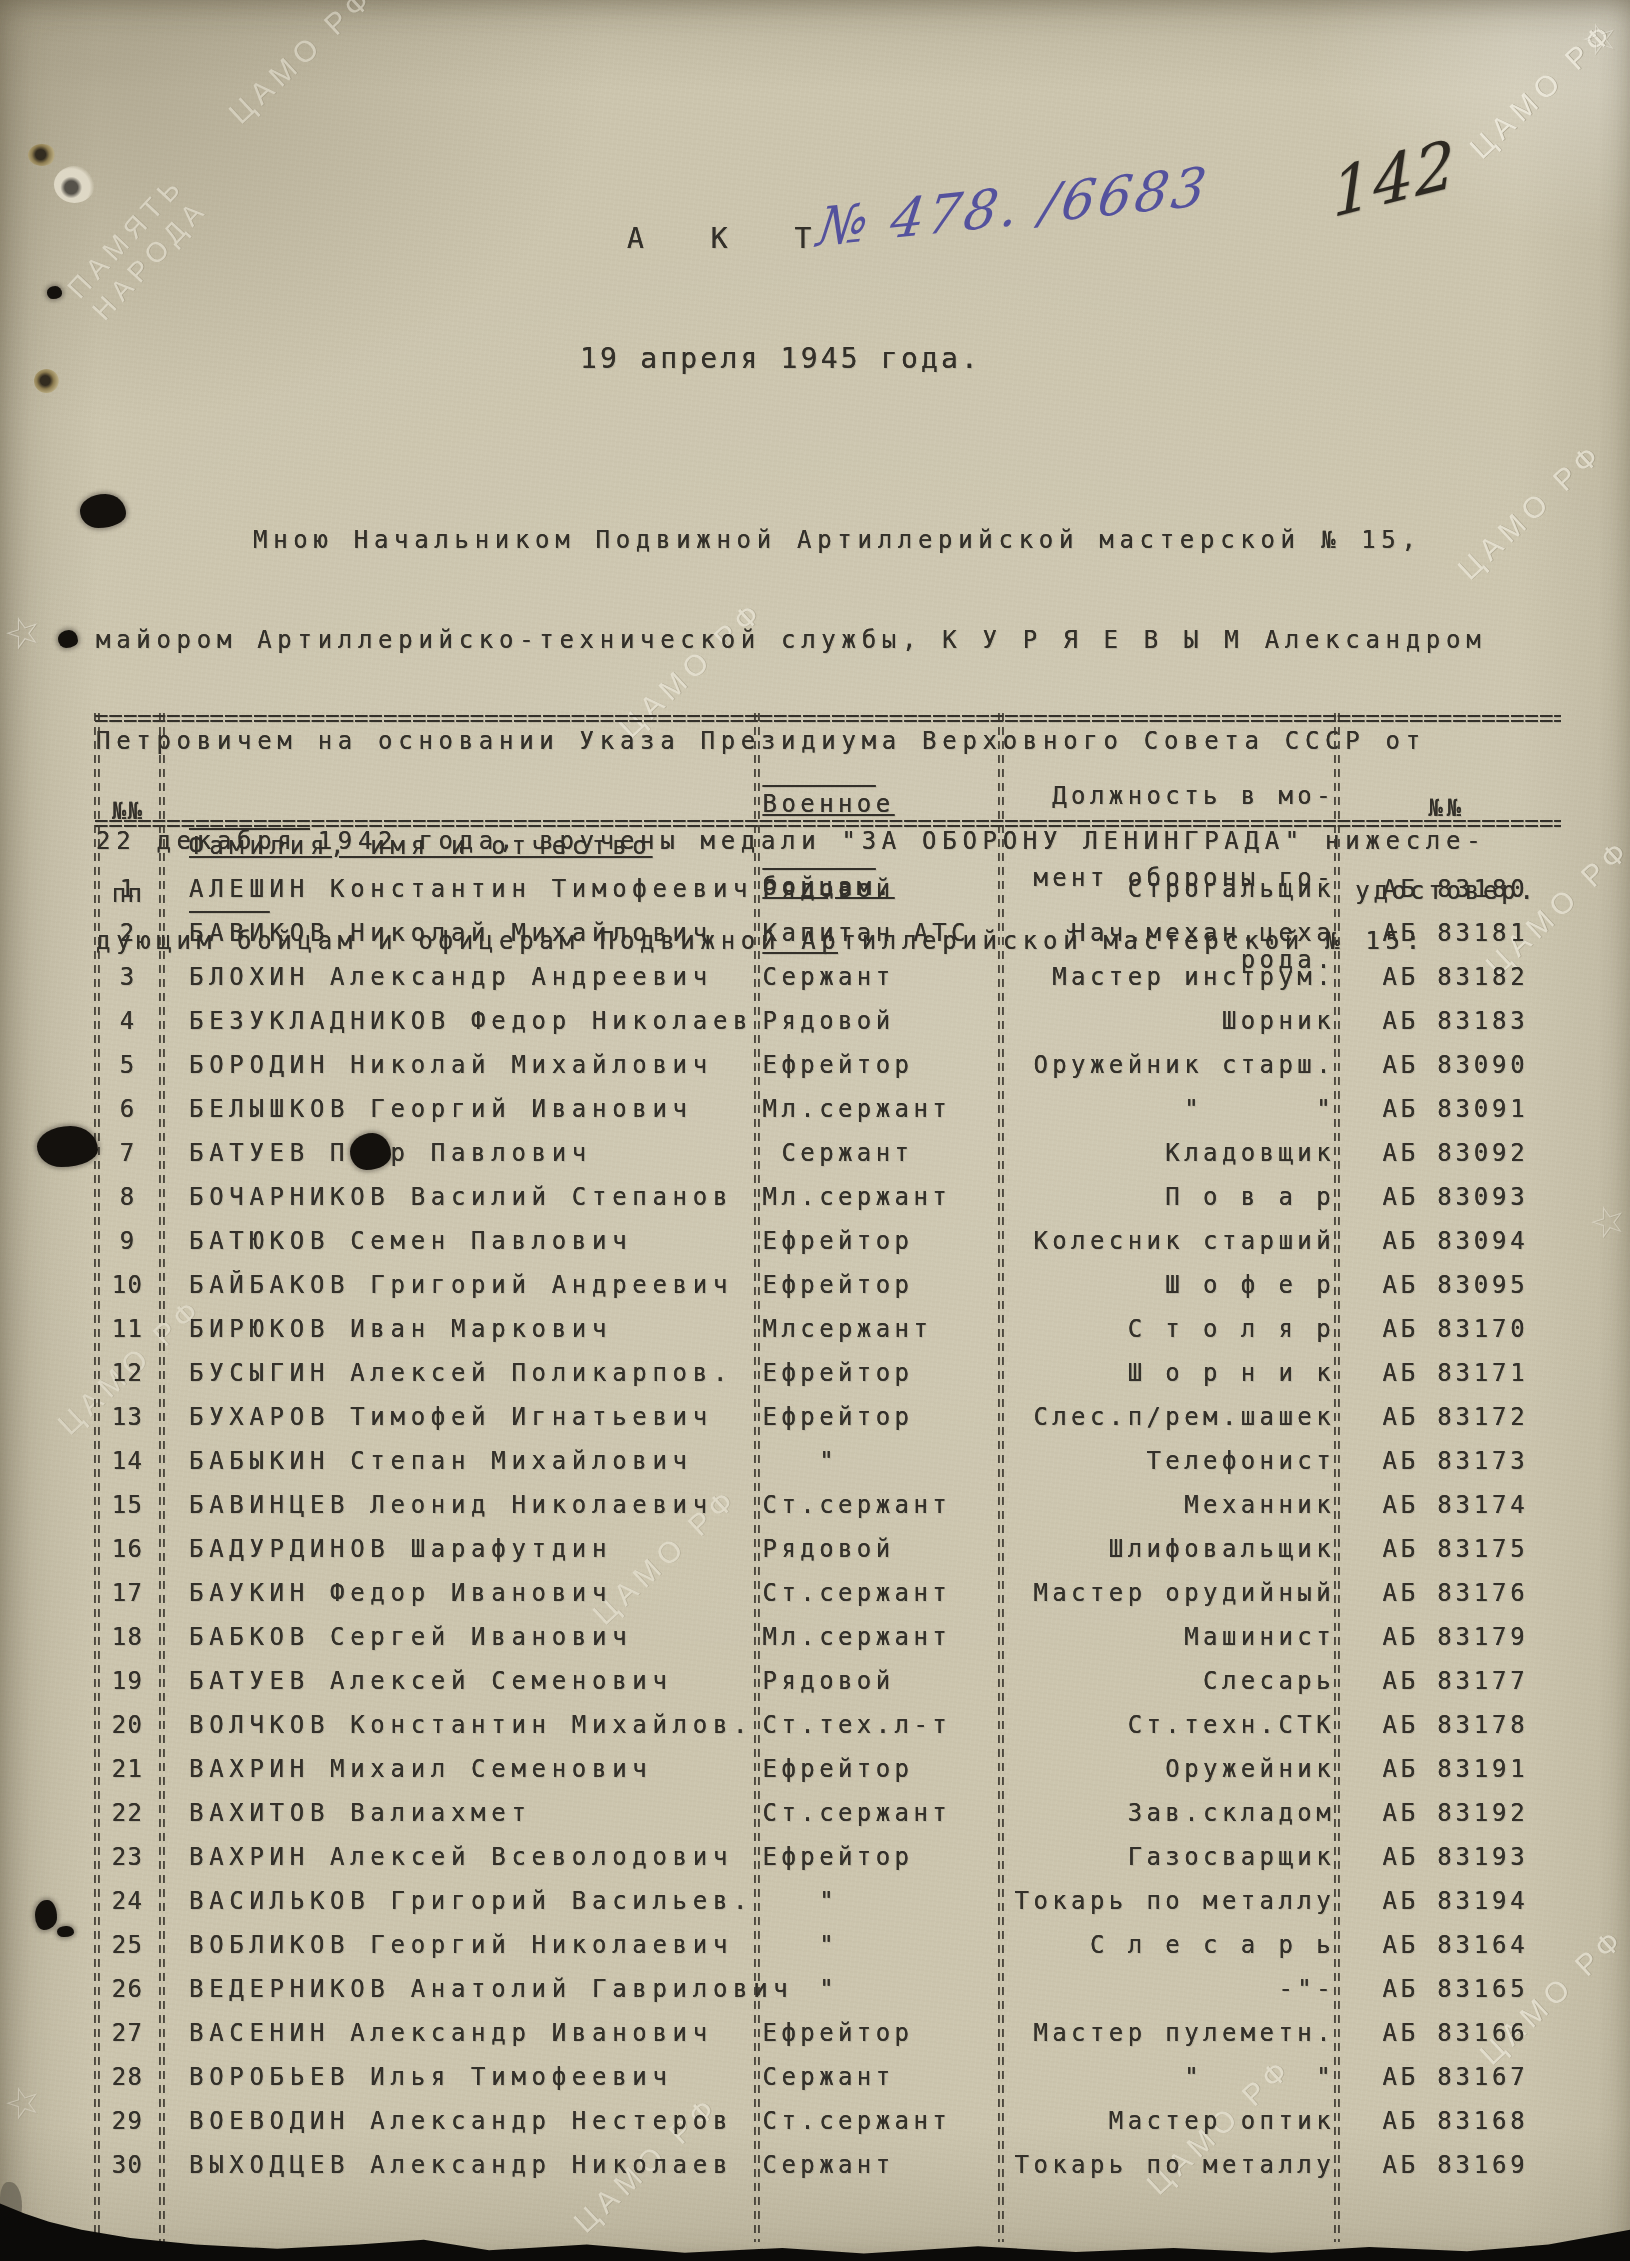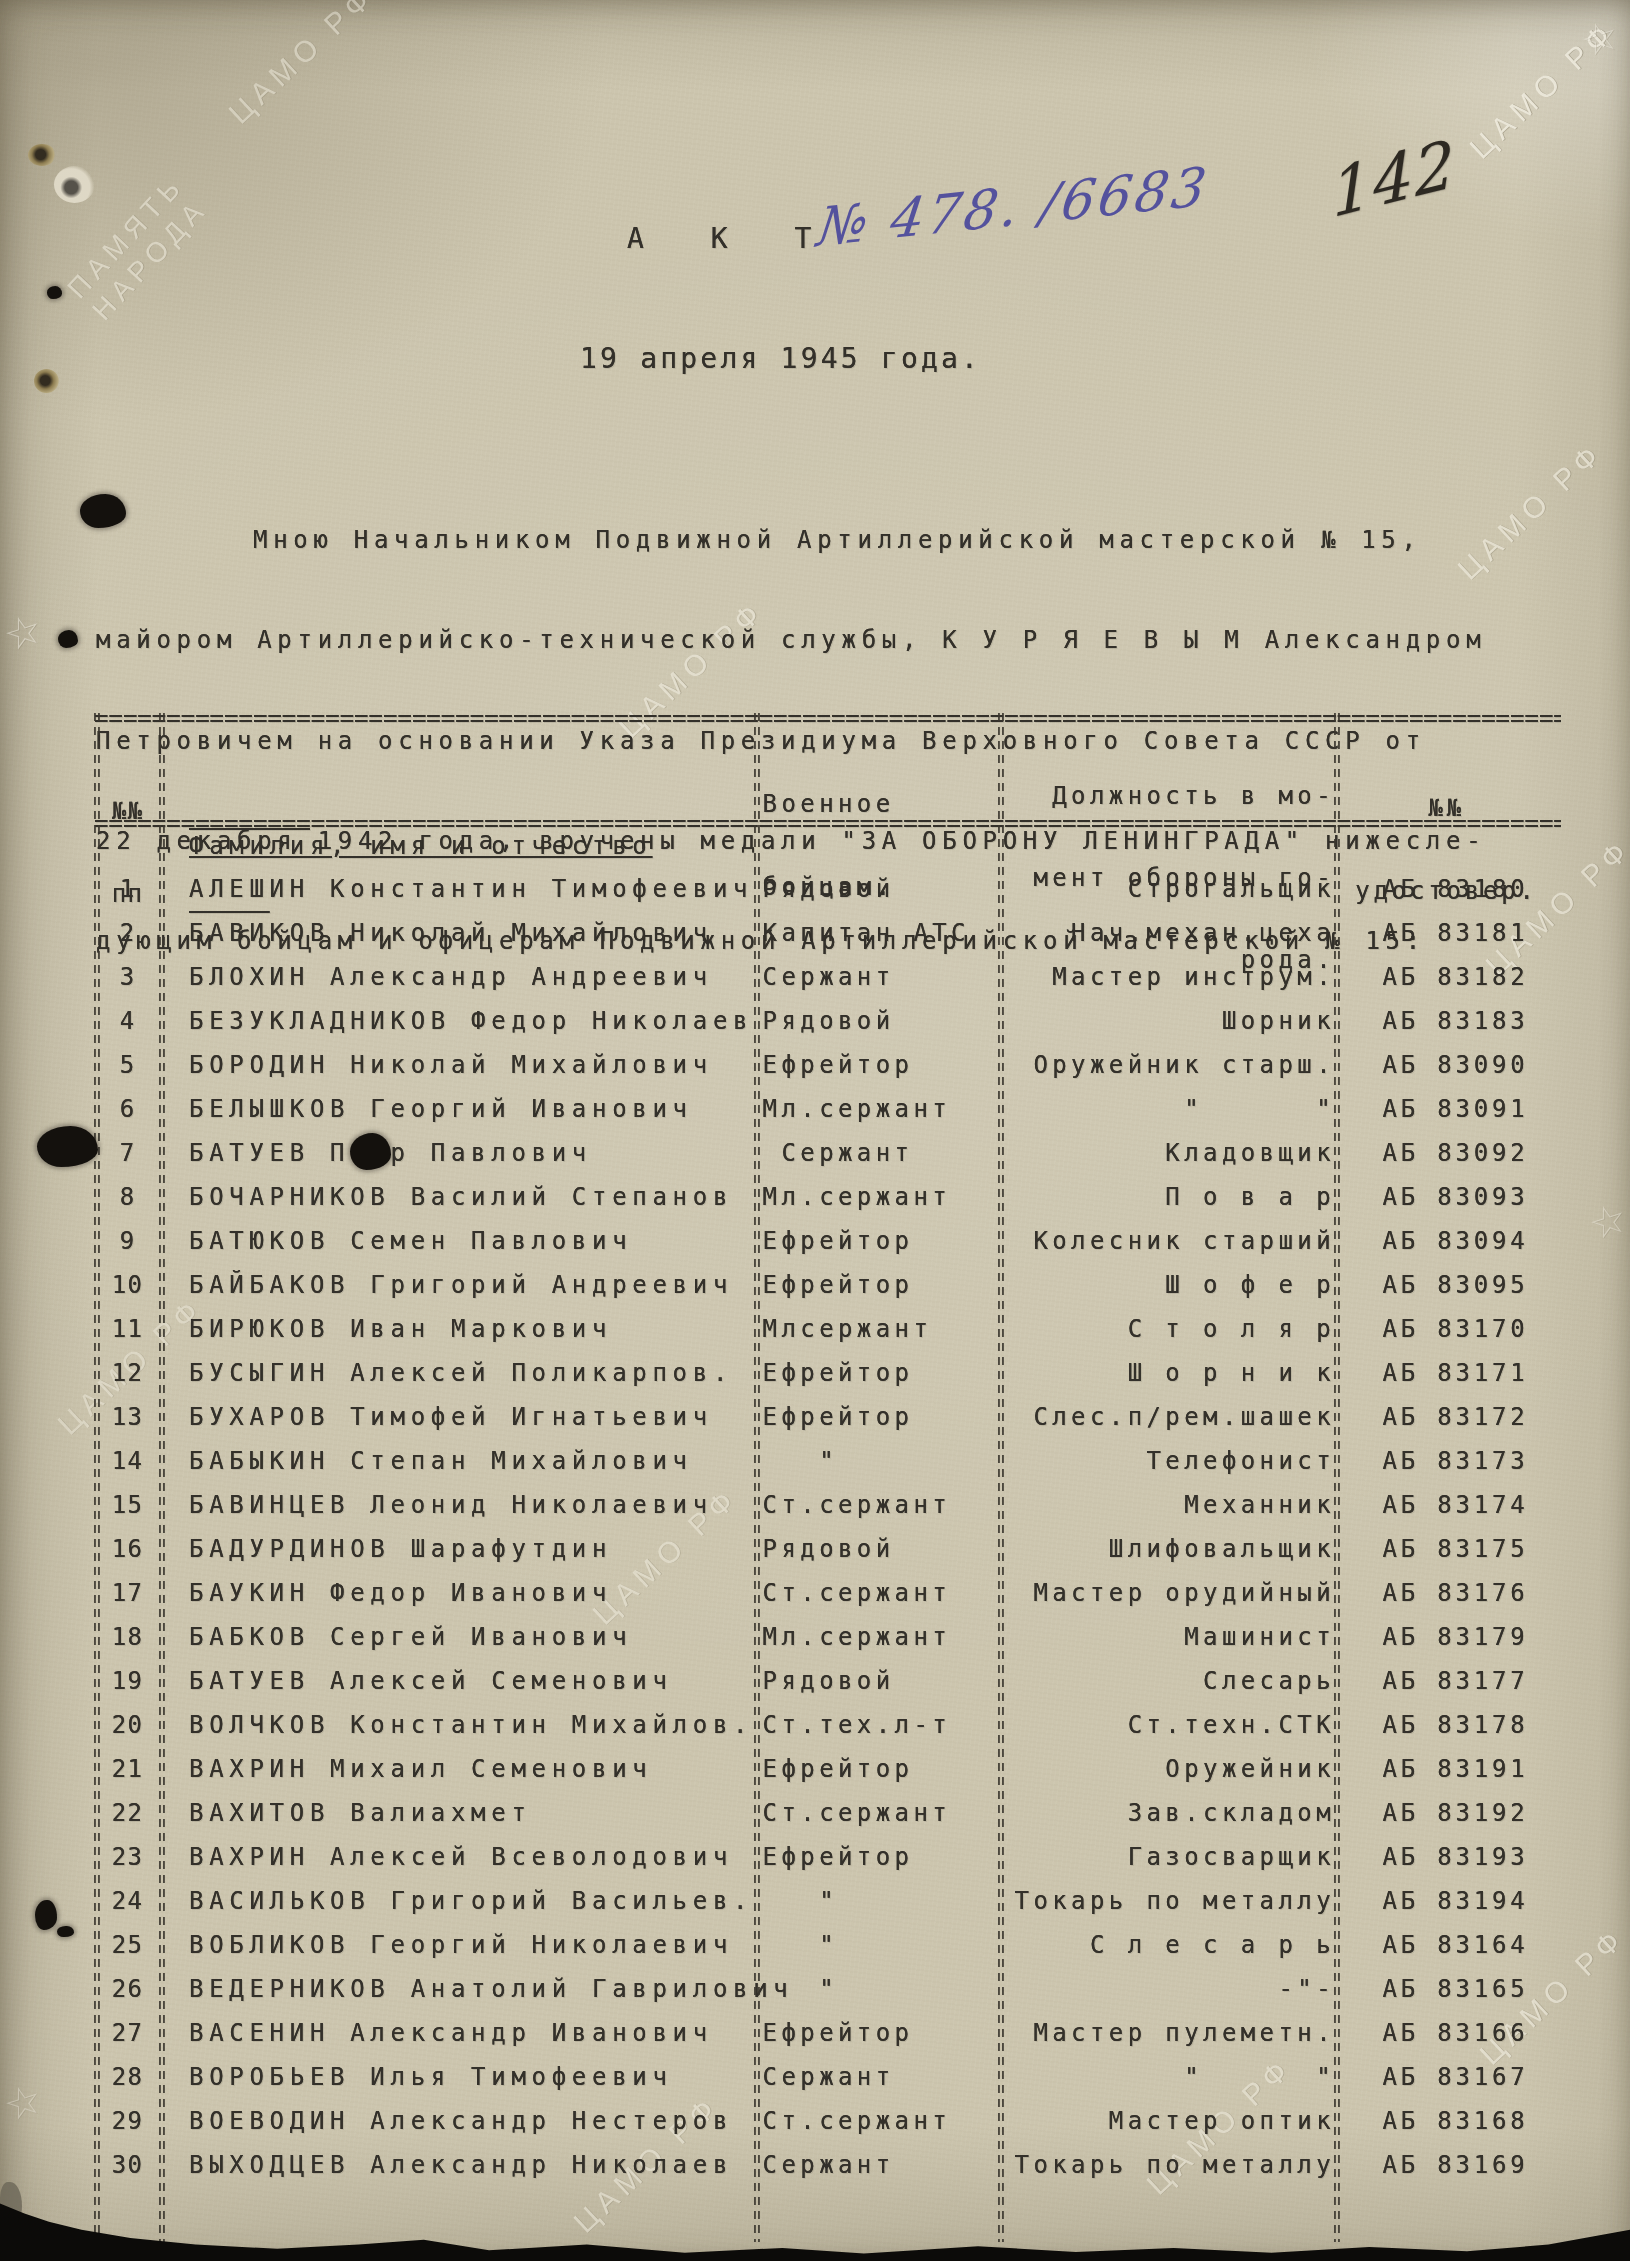--- a/index.html
+++ b/index.html
@@ -35,21 +35,21 @@
   
   .hrule{left:94px; width:1467px; overflow:hidden; letter-spacing:0; font-size:24px; line-height:21.5px; height:21.5px;}
   .thead{position:absolute; left:95px; top:722px; width:1464px; height:95px; display:flex;}
   .hcol{flex:0 0 auto; white-space:pre;}
   .hline{line-height:28px;}
   .c1{flex:0 0 auto; width:65px; text-align:center; letter-spacing:1.3px; white-space:pre;}
   .c2{flex:0 0 auto; width:595px; padding-left:29px; box-sizing:border-box; white-space:pre;}
   .c3{flex:0 0 auto; width:244px; padding-left:7.6px; box-sizing:border-box; letter-spacing:4.4px; white-space:pre;}
   .c4{flex:0 0 auto; width:336px; padding-left:10px; box-sizing:border-box; letter-spacing:4.4px; white-space:pre;text-align:right;}
   .c5{flex:0 0 auto; width:223px; padding-left:18px; box-sizing:border-box; letter-spacing:3.8px; white-space:pre;text-align:center;}
-  .thead .c1{padding-top:20px;} .thead .c2{padding-top:55px;text-decoration:underline;} .thead .c3{padding-top:12.7px;}
+  .thead .c1{padding-top:20px;} .thead .c2{padding-top:55px;text-decoration:underline;} .thead .c3{padding-top:12.7px;text-decoration:underline;}
   .thead .c4{padding-top:6.3px; line-height:27px;} .thead .c5{padding-top:16.5px; text-align:center; padding-left:0;}
   .trows{position:absolute; left:95px; top:876px; width:1464px;}
   .trow{display:flex; height:44px; align-items:flex-start;}
   .vsep{
     position:absolute; top:713px; height:1529px; width:5.7px;
     background-image:
       repeating-linear-gradient(to bottom, #3a362e 0 8.2px, transparent 8.2px 14px),
       repeating-linear-gradient(to bottom, #3a362e 0 8.2px, transparent 8.2px 14px);
     background-size:1.9px 100%,1.9px 100%; background-position:0 0,3.8px 0; background-repeat:no-repeat;
     opacity:.88;

